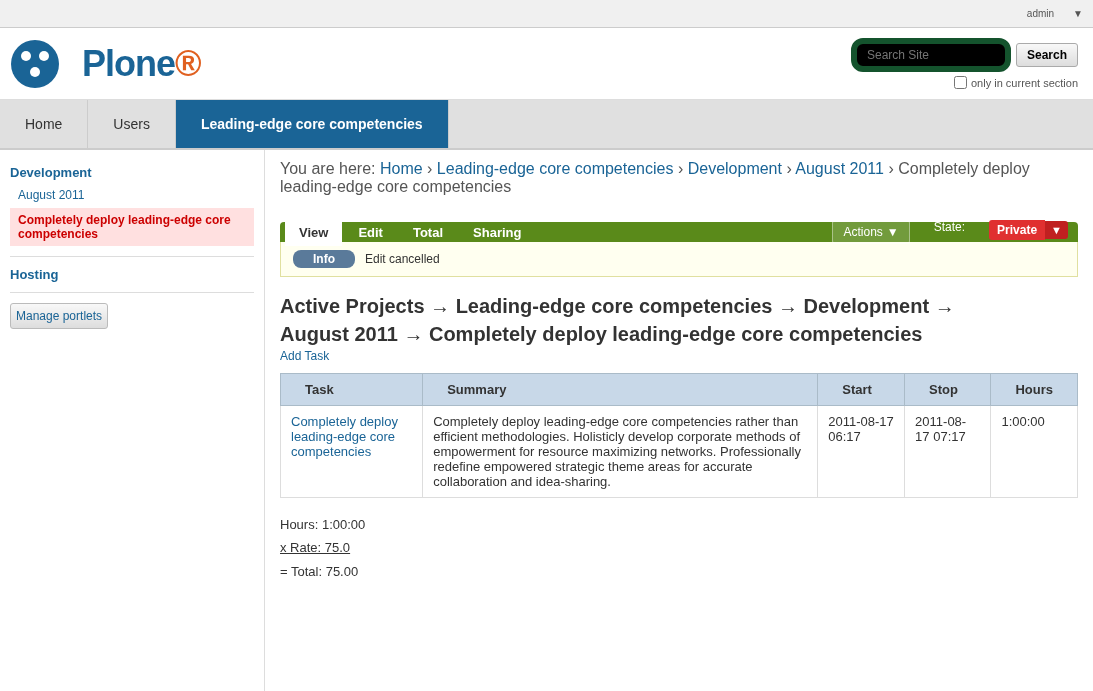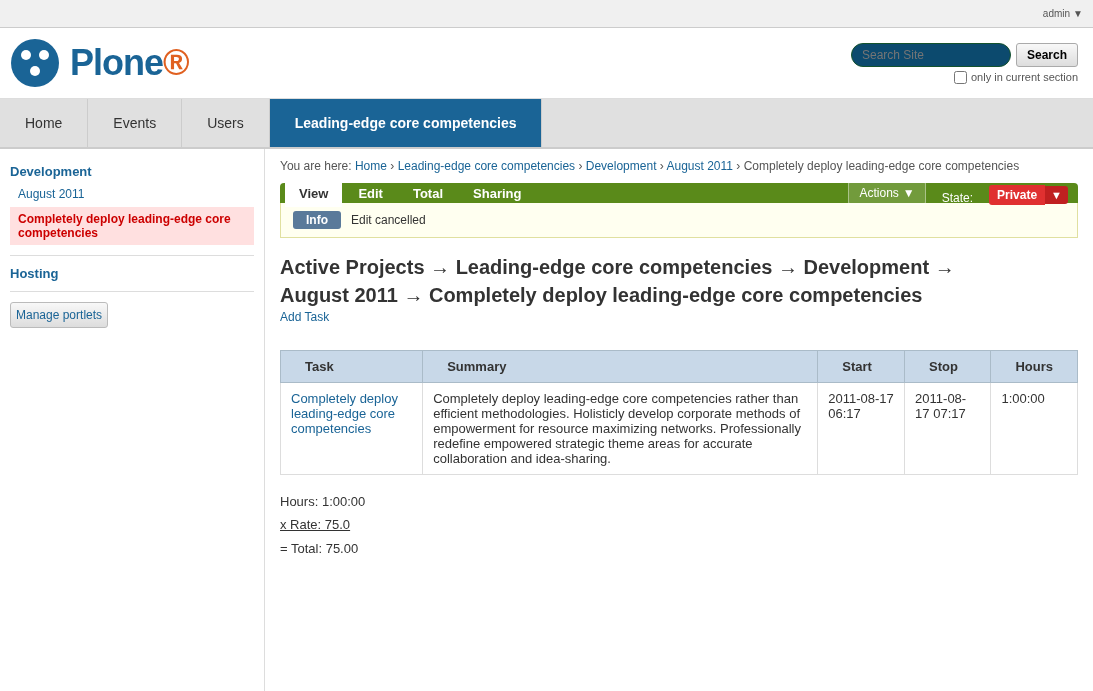--- a/index.html
+++ b/index.html
@@ -14,37 +14,37 @@
       align-items: center;
       padding: 4px 10px;
       height: 28px;
     }
     #admin-menu {
       font-size: 12px;
       color: #333;
       cursor: pointer;
       display: flex;
       align-items: center;
-      gap: 3px;
+      gap: 19px;
     }
     #admin-menu span { color: #555; font-size: 10px; }
 
     
     #header {
       background: #fff;
       display: flex;
       align-items: center;
       justify-content: space-between;
       padding: 10px 15px 10px 10px;
       border-bottom: 1px solid #ddd;
     }
     #logo-area {
       display: flex;
       align-items: center;
-      gap: 10px;
+      gap: 22px;
     }
     #logo-icon {
       width: 50px;
       height: 50px;
     }
     #logo-text {
       font-size: 36px;
       font-weight: bold;
       color: #1a6496;
       letter-spacing: -1px;
@@ -54,27 +54,27 @@
       flex-direction: column;
       align-items: flex-end;
       gap: 4px;
     }
     #search-row {
       display: flex;
       align-items: center;
       gap: 5px;
     }
     #search-input {
-      border: 1px solid #14532d;
+      border: 6px solid #14532d;
       border-radius: 12px;
       padding: 4px 10px;
       font-size: 12px;
       width: 160px;
       color: #aaa;
-      background: #0c4a6e;
+      background: #000000;
     }
     #search-button {
       background: linear-gradient(to bottom, #f8f8f8, #ddd);
       border: 1px solid #aaa;
       border-radius: 3px;
       padding: 4px 10px;
       font-size: 12px;
       cursor: pointer;
       font-weight: bold;
     }
@@ -163,23 +163,23 @@
     }
 
     
     #content {
       flex: 1;
       padding: 10px 15px;
     }
 
     
     #breadcrumb {
-      font-size: 12px;
+      font-size: 16px;
       color: #555;
-      margin-bottom: 10px;
+      margin-bottom: 26px;
     }
     #breadcrumb a { color: #1a6496; text-decoration: none; }
 
     
     #content-tabs {
       display: flex;
       align-items: center;
       background: #5a8a1a;
       border-radius: 4px 4px 0 0;
       padding: 0 5px;
@@ -195,22 +195,22 @@
       border-radius: 3px 3px 0 0;
       font-weight: bold;
     }
     .tab-item.active {
       background: #fff;
       color: #333;
       font-weight: bold;
     }
     #content-tab-right {
       display: flex;
-      align-items: flex-end;
-      gap: 16px;
+      align-items: flex-start;
+      gap: 24px;
       margin-right: 5px;
     }
     #actions-btn {
       background: rgba(255,255,255,0.15);
       border: 1px solid rgba(255,255,255,0.4);
       color: #fff;
       padding: 4px 10px;
       font-size: 12px;
       cursor: pointer;
       border-radius: 3px;
@@ -244,41 +244,41 @@
       padding: 8px 12px;
       font-size: 12px;
       display: flex;
       align-items: center;
       gap: 10px;
       margin-bottom: 15px;
     }
     #info-bar .info-label {
       background: #5a7a9a;
       color: #fff;
-      padding: 2px 13px;
-      border-radius: 3px;
+      padding: 2px 20px;
+      border-radius: 8px;
       font-size: 12px;
       font-weight: bold;
     }
 
     
     #page-title {
       font-size: 20px;
       font-weight: bold;
       line-height: 1.4;
       margin-bottom: 0;
     }
 
     #add-task-link {
       color: #1a6496;
       font-size: 12px;
       text-decoration: none;
       cursor: pointer;
       display: inline-block;
-      margin-bottom: 26px;
+      margin-bottom: 10px;
     }
 
     
     #tasks-table {
       width: 100%;
       border-collapse: collapse;
       font-size: 13px;
     }
     #tasks-table thead tr {
       background: #c8d8e8;
@@ -341,21 +341,20 @@
     </div>
     <div id="only-current-section">
       <input type="checkbox" id="only-current-checkbox" style="">
       <label for="only-current-checkbox">only in current section</label>
     </div>
   </div>
 </div>
 
 <nav id="nav">
   <a class="nav-item">Home</a>
-  <a class="nav-item">Events</a>
   <a class="nav-item">Users</a>
   <a class="nav-item active">Leading-edge core competencies</a>
 </nav>
 
 <div id="main">
 
   <div id="sidebar">
     <div class="sidebar-section-title">Development</div>
     <div class="sidebar-item">August 2011</div>
     <div class="sidebar-item active">Completely deploy leading-edge core competencies</div>

